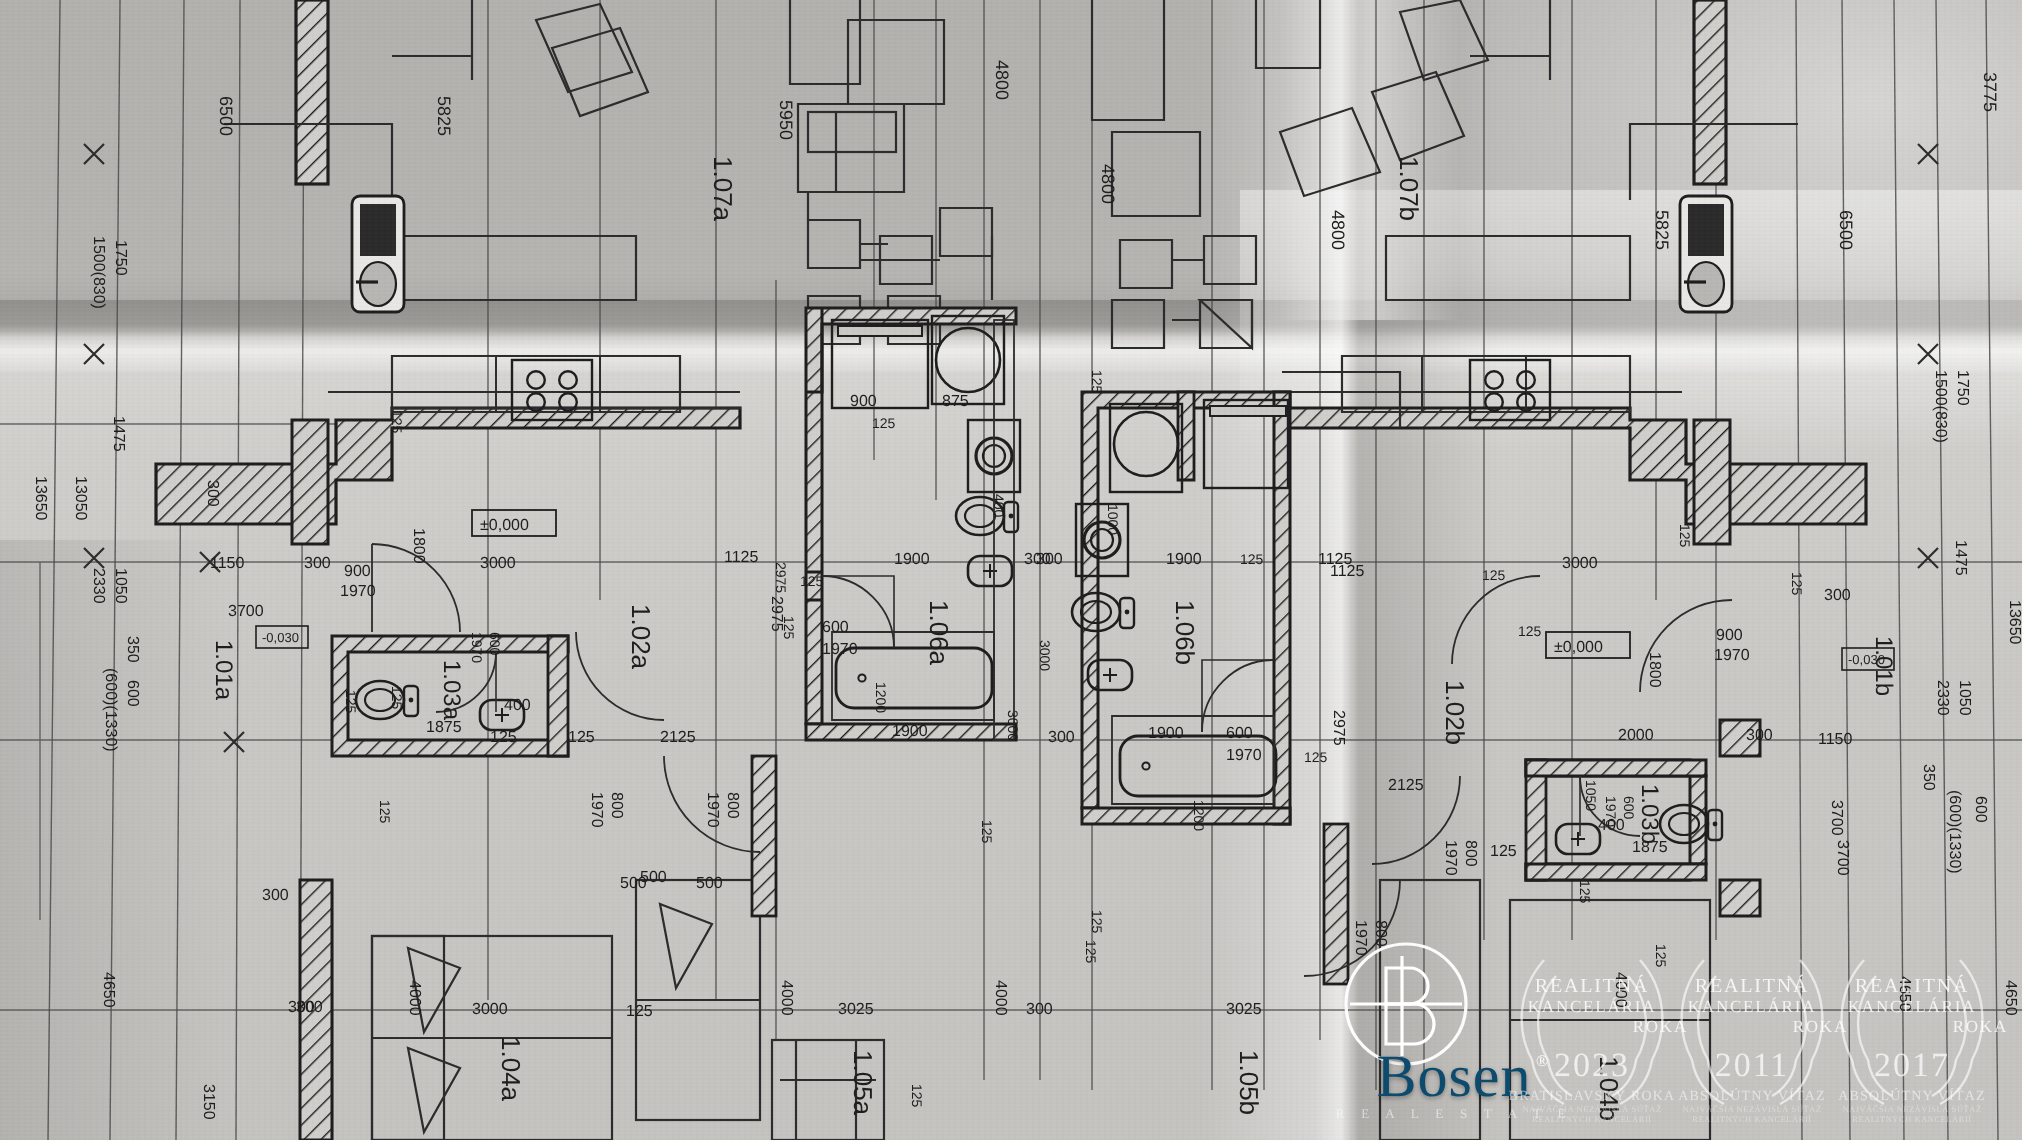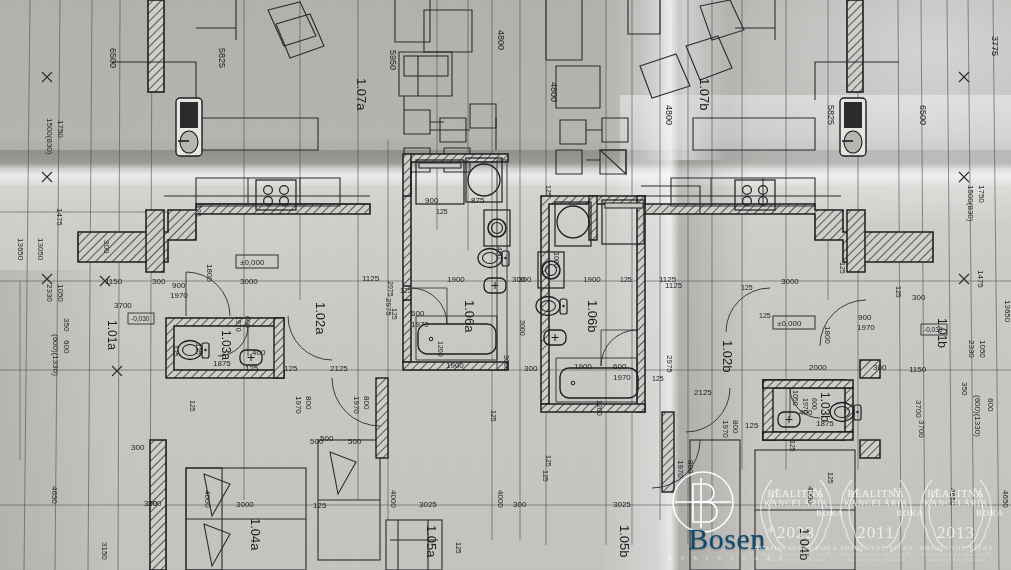--- a/index.html
+++ b/index.html
@@ -586,18 +586,18 @@
       <g fill="none" stroke="#fff" stroke-width="1.2" opacity=".62">
         <path d="M24 12 A44 44 0 0 0 18 62 A30 30 0 0 0 34 84"></path>
         <path d="M30 20 A36 36 0 0 0 26 62 A24 24 0 0 0 38 80"></path>
         <path d="M72 12 A44 44 0 0 1 78 62 A30 30 0 0 1 62 84"></path>
         <path d="M66 20 A36 36 0 0 1 70 62 A24 24 0 0 1 58 80"></path>
       </g>
     </svg>
     <div class="bt l1">REALITNÁ</div>
     <div class="bt l2">KANCELÁRIA</div>
     <div class="bt l3">ROKA</div>
-    <div class="bt yr">2013</div>
+    <div class="bt yr">2017</div>
     <div class="bt l4">ABSOLÚTNY VÍŤAZ</div>
     <div class="bt l5">NAJVÄČŠIA NEZÁVISLÁ SÚŤAŽ REALITNÝCH KANCELÁRIÍ</div>
   </div>
 
 </div>
 
 </body></html>

